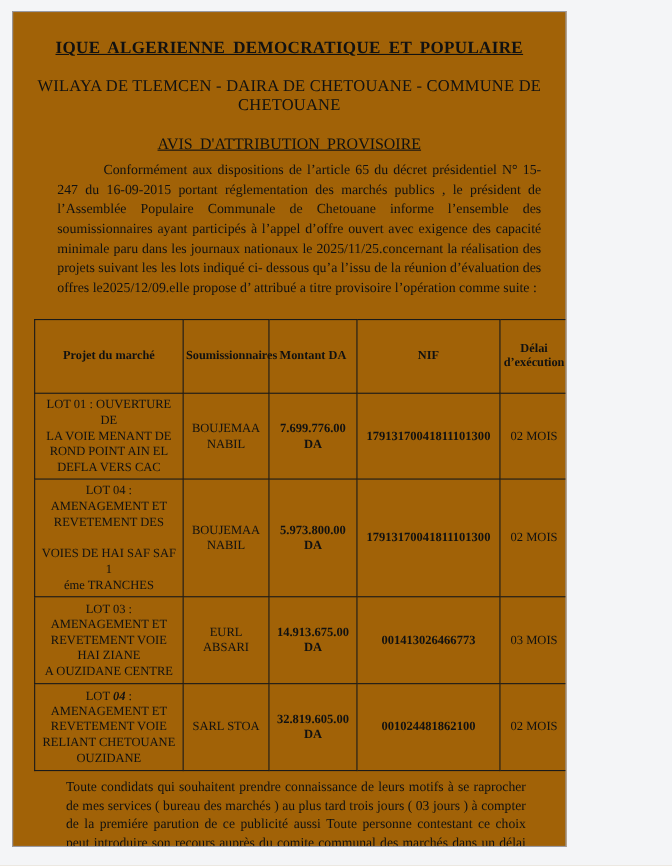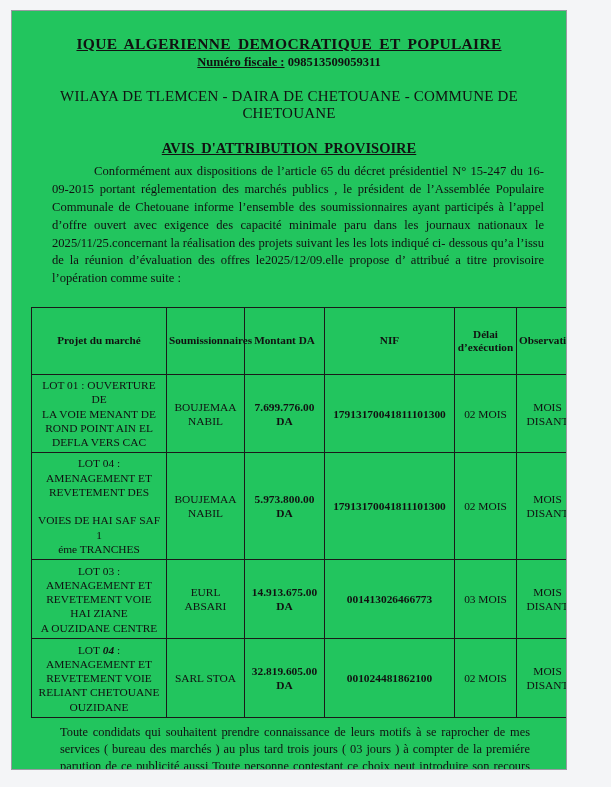--- a/index.html
+++ b/index.html
@@ -11,23 +11,23 @@
     width: 611px;
     height: 787px;
     overflow: hidden;
     font-family: "Liberation Serif", "DejaVu Serif", serif;
     color: #111111;
   }
   .page {
     position: absolute;
     left: 11px;
     top: 10px;
-    width: 556px;
+    width: 504px;
     height: 760px;
-    background: #22c55e;
+    background: #a16207;
     border: 1px solid #9a9aa2;
     box-sizing: border-box;
     overflow: hidden;
   }
   .inner {
     padding: 14px 18px 0 18px;
   }
 
   
   .hdr-line1 {
@@ -49,21 +49,21 @@
     text-decoration: underline;
   }
   .hdr-line3 {
     text-align: center;
     font-size: 15px;
     margin-top: 18px;
     letter-spacing: 0.2px;
   }
   .hdr-title {
     text-align: center;
-    font-weight: bold;
+    font-weight: normal;
     font-size: 14.5px;
     text-decoration: underline;
     word-spacing: 3px;
     margin-top: 18px;
   }
 
   
   .para {
     font-size: 12.6px;
     text-align: justify;
@@ -155,24 +155,20 @@
   .lot-it { font-style: italic; font-weight: bold; }
 </style>
 </head>
 <body>
 
 <div class="page">
   <div class="inner">
 
     <div class="hdr-line1">IQUE  ALGERIENNE  DEMOCRATIQUE ET POPULAIRE</div>
 
-    <div class="hdr-line2">
-      <span class="lbl">Numéro fiscale :</span>
-      <span>098513509059311</span>
-    </div>
 
     <div class="hdr-line3">WILAYA DE TLEMCEN - DAIRA DE CHETOUANE - COMMUNE DE CHETOUANE</div>
 
     <div class="hdr-title">AVIS D'ATTRIBUTION  PROVISOIRE</div>
 
     <div class="para intro">Conformément aux dispositions de l’article    65 du décret présidentiel    N° 15-247 du 16-09-2015 portant réglementation des marchés publics , le président de l’Assemblée Populaire Communale de Chetouane informe l’ensemble des soumissionnaires ayant participés à l’appel d’offre ouvert avec exigence des capacité minimale  paru dans les journaux nationaux  le 2025/11/25.concernant la réalisation des projets  suivant les les lots indiqué ci- dessous  qu’a l’issu de la réunion d’évaluation des offres le2025/12/09.elle propose   d’ attribué a titre provisoire  l’opération comme suite :</div>
 
     <div class="tbl-wrap">
       <table class="avis">
         <colgroup>

